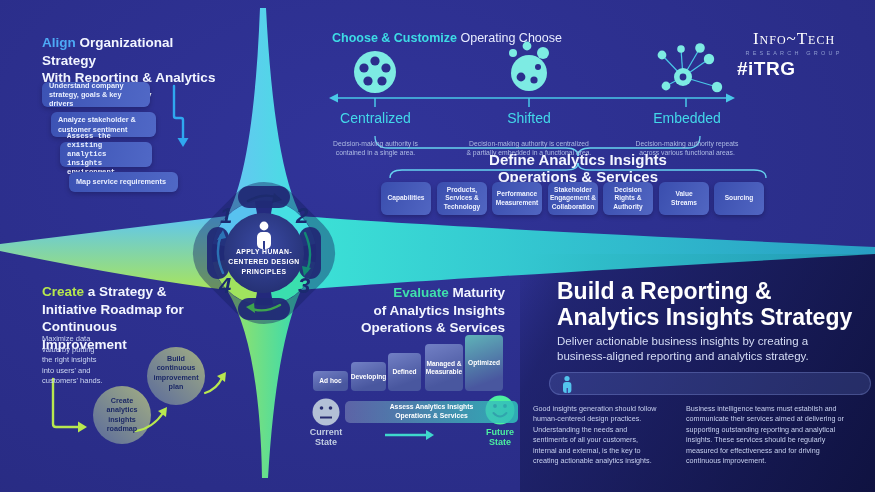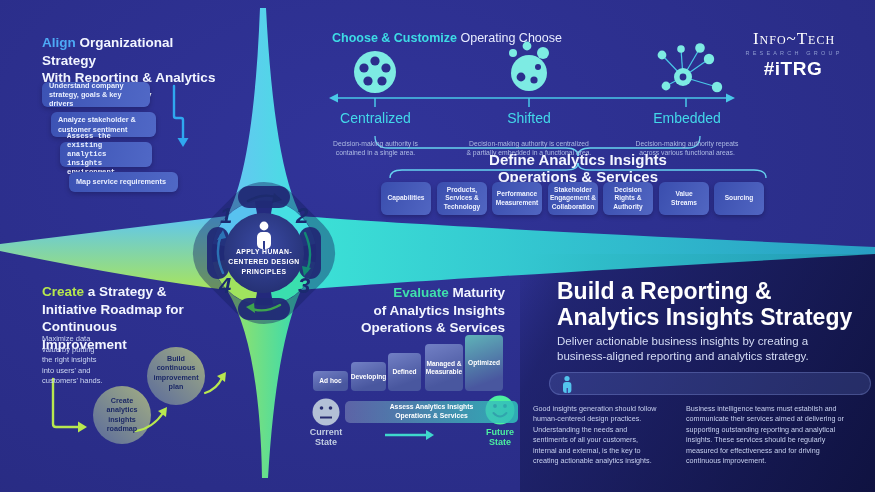--- a/index.html
+++ b/index.html
@@ -74,21 +74,21 @@
     background:rgba(110,130,215,0.22);border:1px solid rgba(150,170,240,0.28);box-sizing:border-box;}
   .insight-label{left:581px;top:376px;width:200px;font-size:12px;font-weight:700;color:#4cd6f4;}
   .insight-col{top:404px;font-size:7.2px;line-height:1.45;color:#c7d0ee;}
   .icol1{left:533px;width:126px;}
   .icol2{left:686px;width:162px;}
   
   .logo-main{left:737px;top:29px;width:114px;text-align:center;font-family:"Liberation Serif",serif;
     font-size:17px;color:#ffffff;font-variant:small-caps;letter-spacing:1px;}
   .logo-sub{left:737px;top:50px;width:114px;text-align:center;font-size:5.5px;letter-spacing:3.2px;
     color:#8f9cd0;text-transform:uppercase;}
-  .logo-tag{left:737px;top:58px;width:112px;text-align:center;font-size:19px;font-weight:800;color:#ffffff;letter-spacing:0.5px;}
+  .logo-tag{left:737px;top:58px;width:112px;text-align:left;font-size:19px;font-weight:800;color:#ffffff;letter-spacing:0.5px;}
 </style>
 </head>
 <body>
 
 <div class="stage">
 
   <div class="abs br-panel"></div>
 
   <svg class="abs layer" width="875" height="492" viewBox="0 0 875 492">
     <defs>

